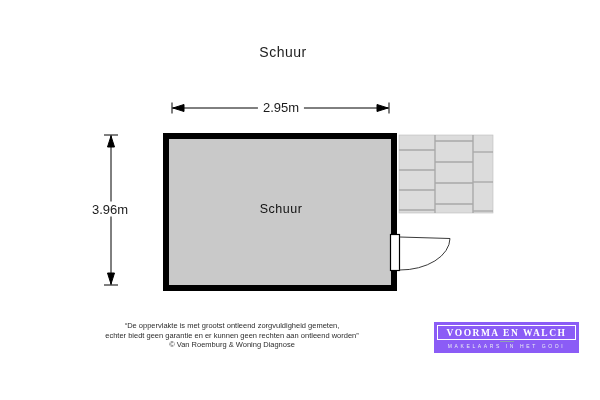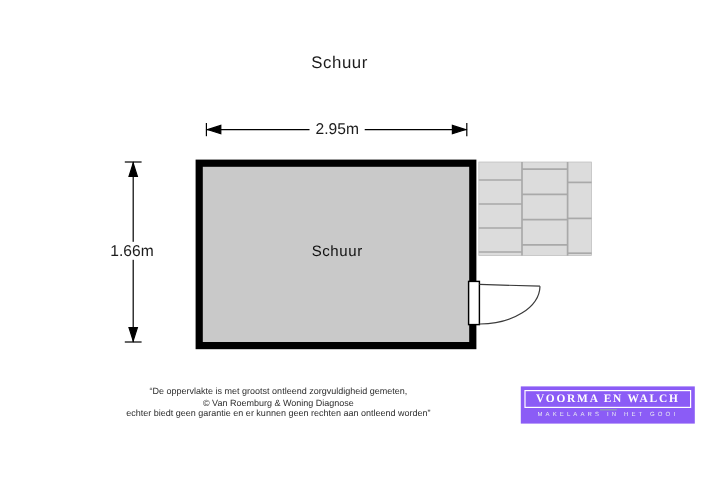--- a/index.html
+++ b/index.html
@@ -1,17 +1,17 @@
 <!DOCTYPE html>
 <html><head>
 <meta charset="utf-8">
 <style>
   html,body{margin:0;padding:0;}
   body{font-family:"Liberation Sans", sans-serif; background:#ffffff;}
-  .canvas{position:relative;width:600px;height:400px;background:#ffffff;overflow:hidden;}
+  .canvas{position:relative;width:600px;height:400px;background:#ffffff;overflow:hidden;border-radius:24px;}
   .plan-svg{position:absolute;left:0;top:0;}
   .page-title{
     position:absolute;left:0;top:44px;width:566px;text-align:center;
     font-size:14px;letter-spacing:.5px;color:#1c1c1c;
   }
   .dim-label{
     position:absolute;transform:translate(-50%,-50%);
     background:#ffffff;padding:0 5px;font-size:13px;color:#1c1c1c;white-space:nowrap;
   }
   .dim-label.h{left:281px;top:107px;}
@@ -90,28 +90,28 @@
       <line x1="104" y1="285" x2="118" y2="285"></line>
       <polygon points="111,136 107.5,147 114.5,147" fill="#000000"></polygon>
       <polygon points="111,284 107.5,273 114.5,273" fill="#000000"></polygon>
     </g>
   </svg>
 
   <div class="page-title">Schuur</div>
 
   <span class="dim-label h">2.95m</span>
 
-  <span class="dim-label v">1.66m</span>
+  <span class="dim-label v">3.96m</span>
 
   <div class="room-label">Schuur</div>
 
   <div class="disclaimer">
     <div>“De oppervlakte is met grootst ontleend zorgvuldigheid gemeten,</div>
+    <div>echter biedt geen garantie en er kunnen geen rechten aan ontleend worden”</div>
     <div>© Van Roemburg &amp; Woning Diagnose</div>
-    <div>echter biedt geen garantie en er kunnen geen rechten aan ontleend worden”</div>
   </div>
 
   <div class="logo">
     <div class="logo-frame">
       <span class="logo-title">VOORMA EN WALCH</span>
     </div>
     <div class="logo-ornament"></div>
     <div class="logo-tagline">MAKELAARS IN HET GOOI</div>
   </div>
 

